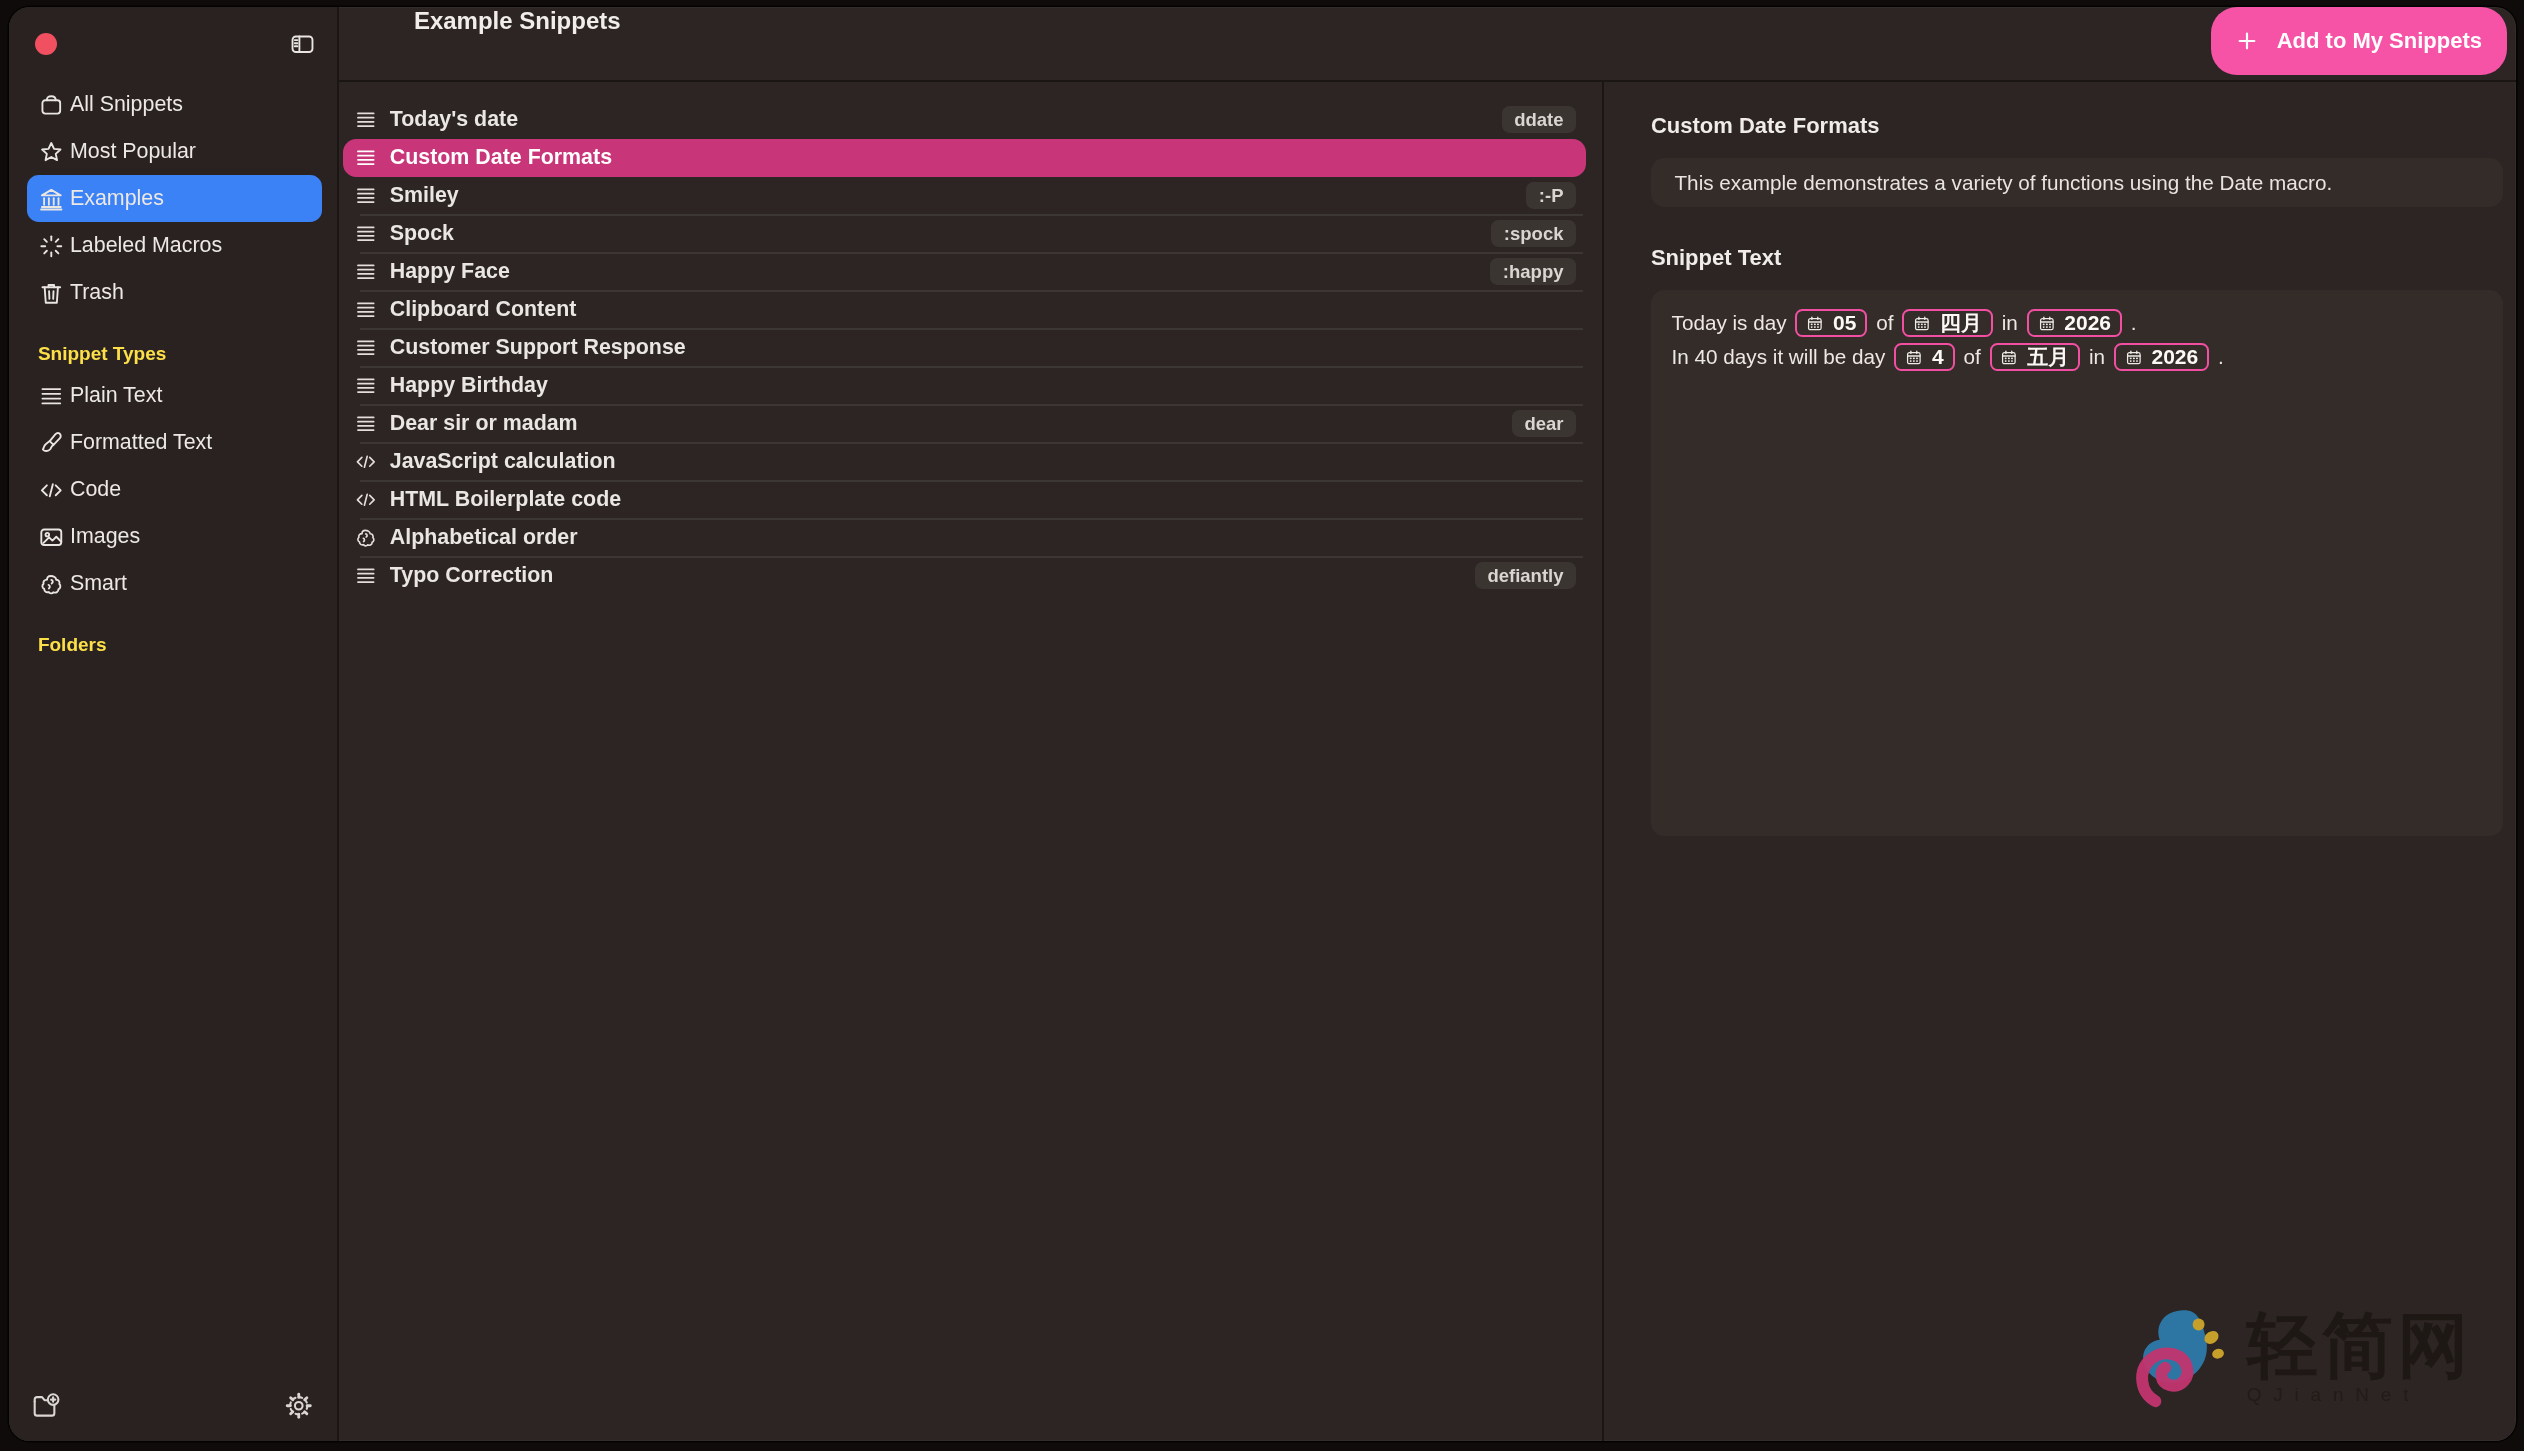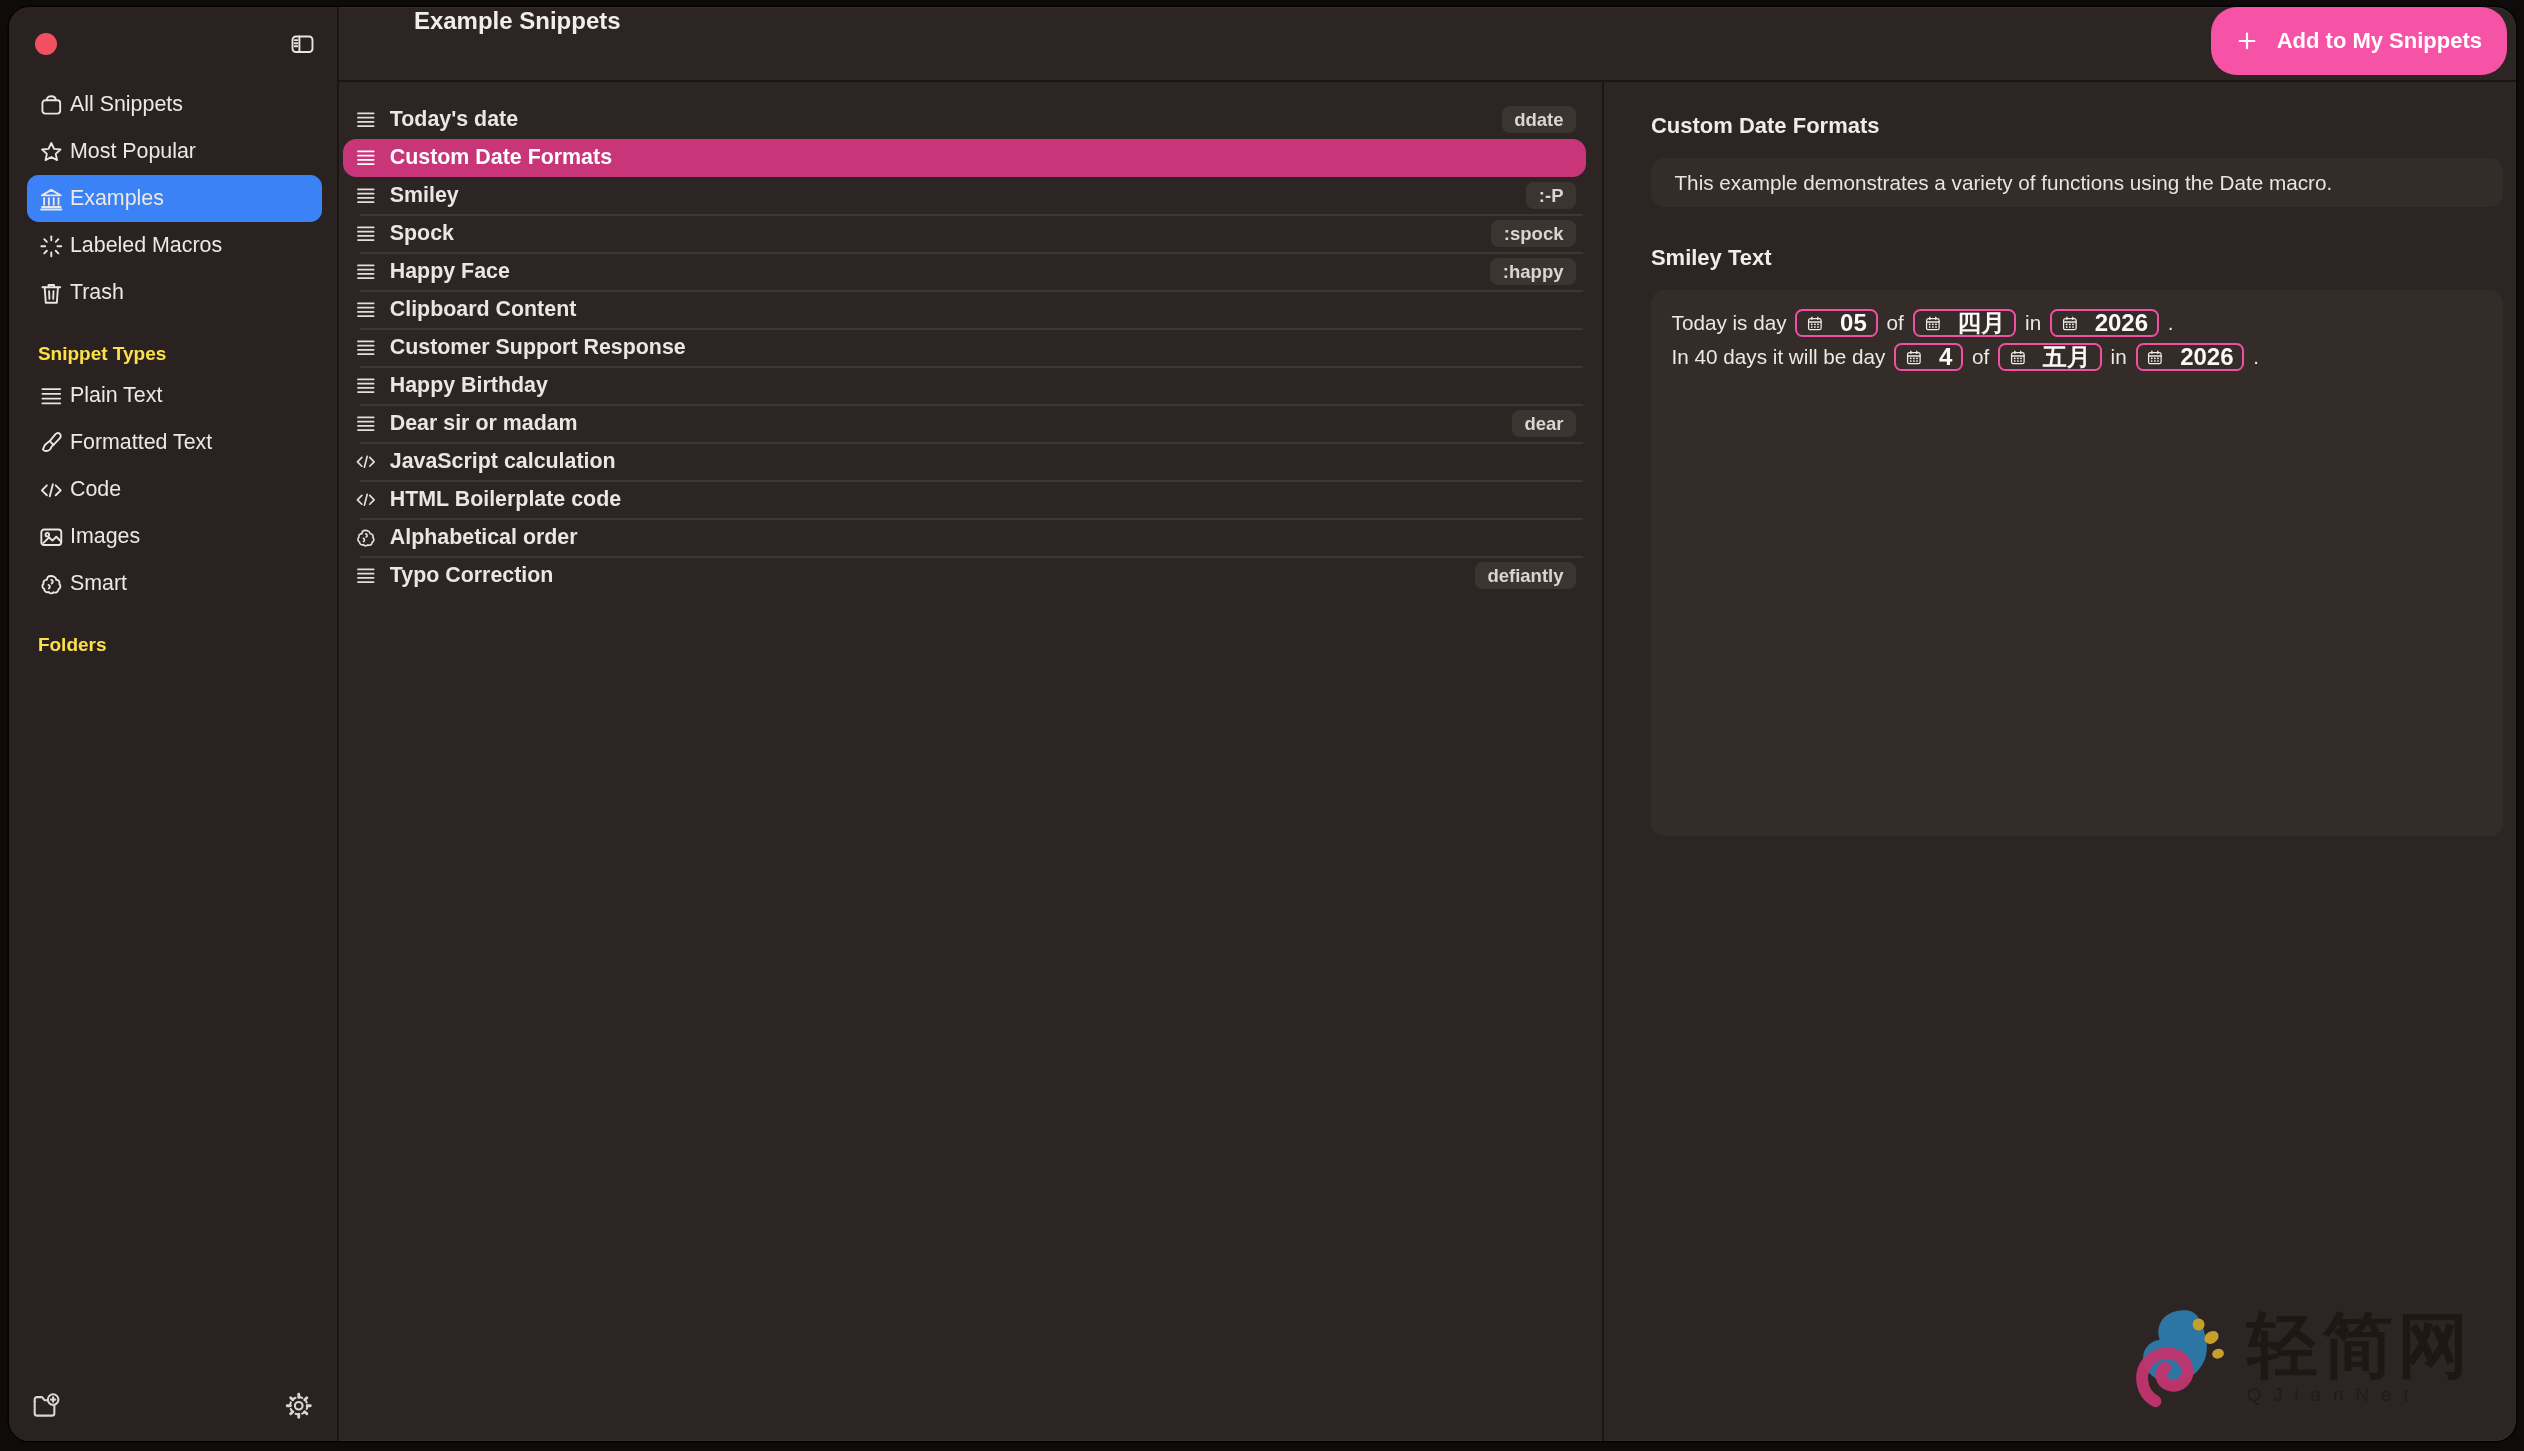--- a/index.html
+++ b/index.html
@@ -63,22 +63,22 @@
     color:#DAD5D1;border-radius:7.4px;padding:0 12.6px;font-size:18.5px;font-weight:600;}
   
   .detail-col{flex:1;padding:31px 13.3px 0 47px;position:relative;min-width:0;}
   .detail-title{font-size:22px;font-weight:700;color:#F0ECE8;}
   .desc-box{margin-top:19px;height:49px;border-radius:13.3px;background:var(--box_bg);
     display:flex;align-items:center;padding:0 23.6px;font-size:20.7px;color:#E9E4E0;}
   .snippet-title{margin-top:38px;font-size:22px;font-weight:700;color:#F0ECE8;}
   .snippet-box{margin-top:19px;height:546px;border-radius:13.3px;background:var(--box_bg);
     padding:16px 20.7px;font-size:20.7px;color:#EDE8E4;}
   .snippet-line{display:flex;align-items:center;gap:8.9px;height:34px;white-space:pre;}
-  .token{display:inline-flex;align-items:center;gap:16px;height:28px;border:2.2px solid var(--token_border);
-    border-radius:7.4px;padding:0 8.9px;font-size:24px;font-weight:600;color:#FBF8F6;}
+  .token{display:inline-flex;align-items:center;gap:9px;height:28px;border:2.2px solid var(--token_border);
+    border-radius:7.4px;padding:0 8.9px;font-size:21px;font-weight:600;color:#FBF8F6;}
   .token .icon{width:17.7px;height:17.7px;color:#EFEBE7;}
   
   .watermark{position:absolute;right:43px;bottom:29.5px;display:flex;align-items:center;gap:16px;
     pointer-events:none;}
   .wm-logo{width:108px;height:108px;}
   .wm-cn{font-size:71px;font-weight:700;color:#1E1815;letter-spacing:4.4px;line-height:1;}
   .wm-en{font-size:19px;letter-spacing:11.8px;color:#221C18;margin-top:3px;}
 </style>
 </head>
 <body>
@@ -407,21 +407,21 @@
             <span>Typo Correction</span>
             <span class="badge">defiantly</span>
           </div>
         </div>
 
       <div class="detail-col">
         <div class="detail-title">Custom Date Formats</div>
         <div class="desc-box">
           <span>This example demonstrates a variety of functions using the Date macro.</span>
         </div>
-        <div class="snippet-title">Smiley Text</div>
+        <div class="snippet-title">Snippet Text</div>
         <div class="snippet-box" id="snippet-lines">
             <div class="snippet-line"><span>Today is day</span><span class="token"><span class="icon"><svg viewBox="0 0 24 24">
                     <rect x="3.5" y="5" width="17" height="15" rx="2.5"></rect>
                     <line x1="3.5" y1="9.5" x2="20.5" y2="9.5"></line>
                     <line x1="8" y1="3" x2="8" y2="6"></line>
                     <line x1="16" y1="3" x2="16" y2="6"></line>
                     <g stroke-width="2.2">
                       <line x1="7.5" y1="12.8" x2="8" y2="12.8"></line>
                       <line x1="11.8" y1="12.8" x2="12.3" y2="12.8"></line>
                       <line x1="16" y1="12.8" x2="16.5" y2="12.8"></line>

